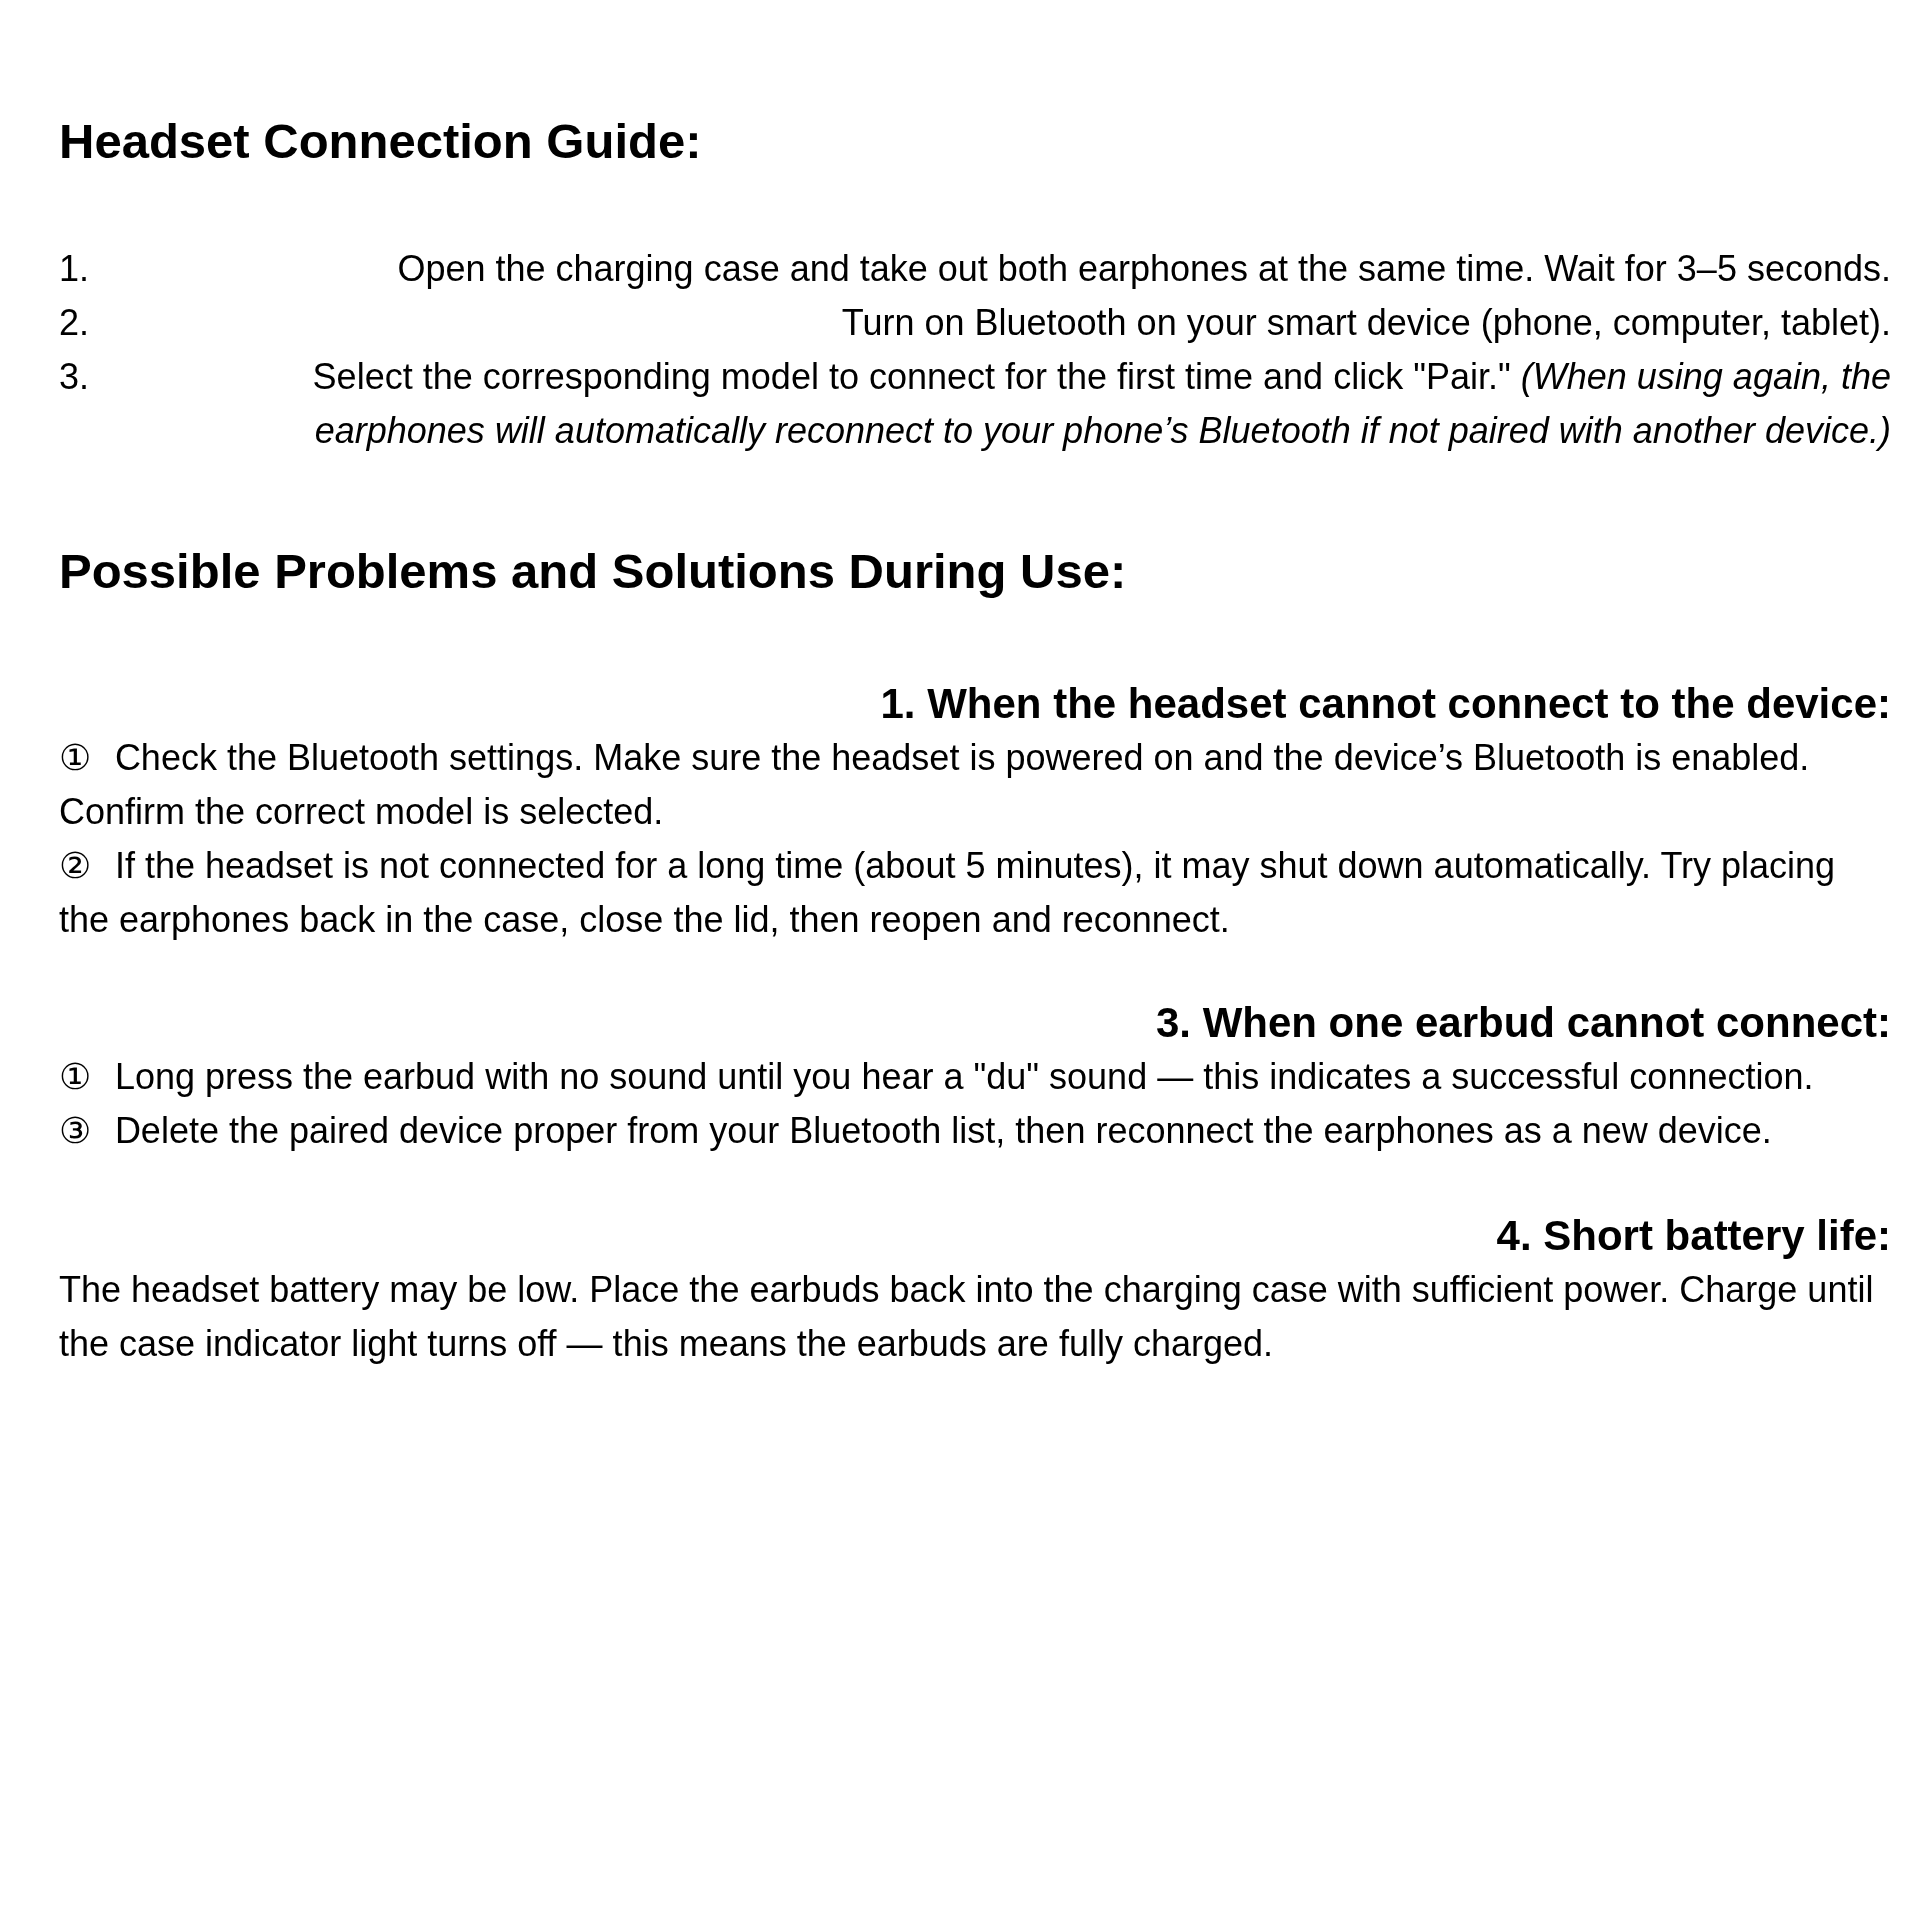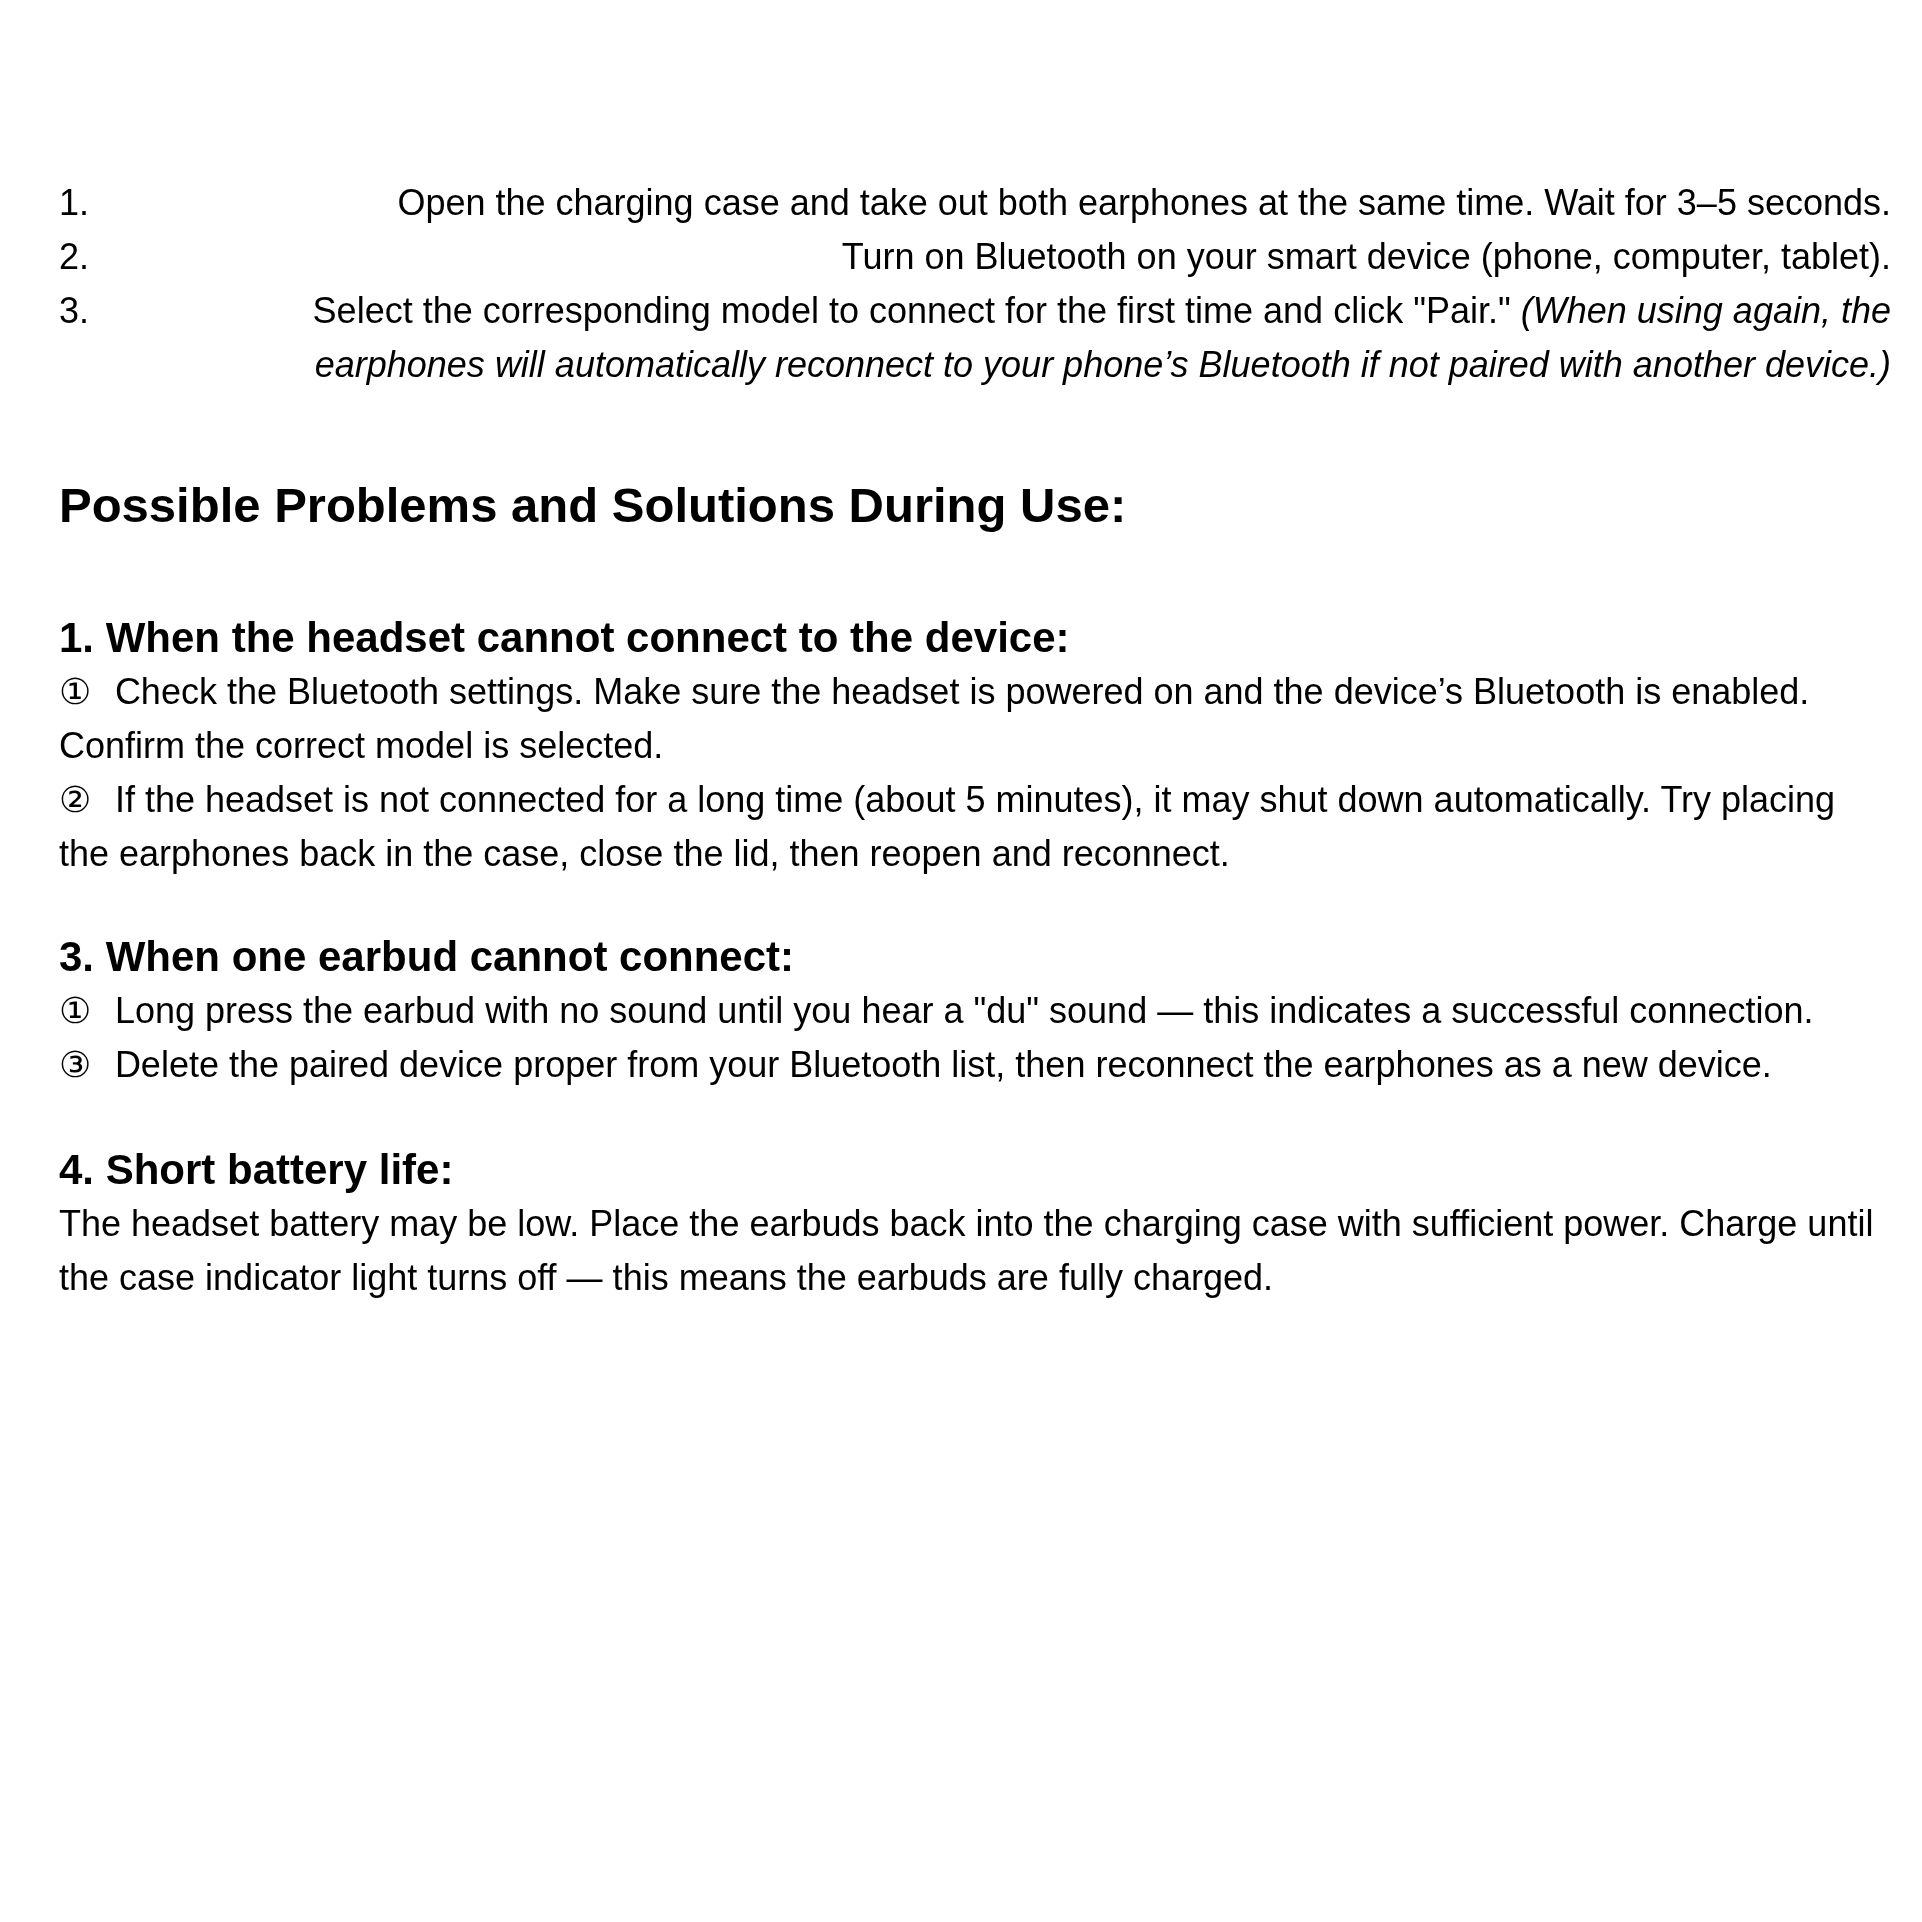--- a/index.html
+++ b/index.html
@@ -46,36 +46,38 @@
     text-align: right;
   }
   .note {
     font-style: italic;
   }
   .section h3 {
     font-size: 42px;
     line-height: 54px;
     font-weight: 700;
     margin: 49px 0 0 0;
+    text-align: right;
   }
   .section.sec-1 h3 { margin-top: 73px; }
   .section.sec-3 h3 { margin-top: 56px; }
   .section.sec-4 h3 { margin-top: 51px; }
   .section p {
     margin: 0;
   }
   .marker {
     margin-right: 23.6px;
   }
 </style>
 </head>
 <body>
 
 <div class="page">
 
+  <h1 class="h-big">Headset Connection Guide:</h1>
 
   <ol class="steps">
     <li>
       <span class="num">1.</span>
       <span class="step-body">Open the charging case and take out both earphones at the same time. Wait for 3–5 seconds.</span>
     </li>
     <li>
       <span class="num">2.</span>
       <span class="step-body">Turn on Bluetooth on your smart device (phone, computer, tablet).</span>
     </li>

